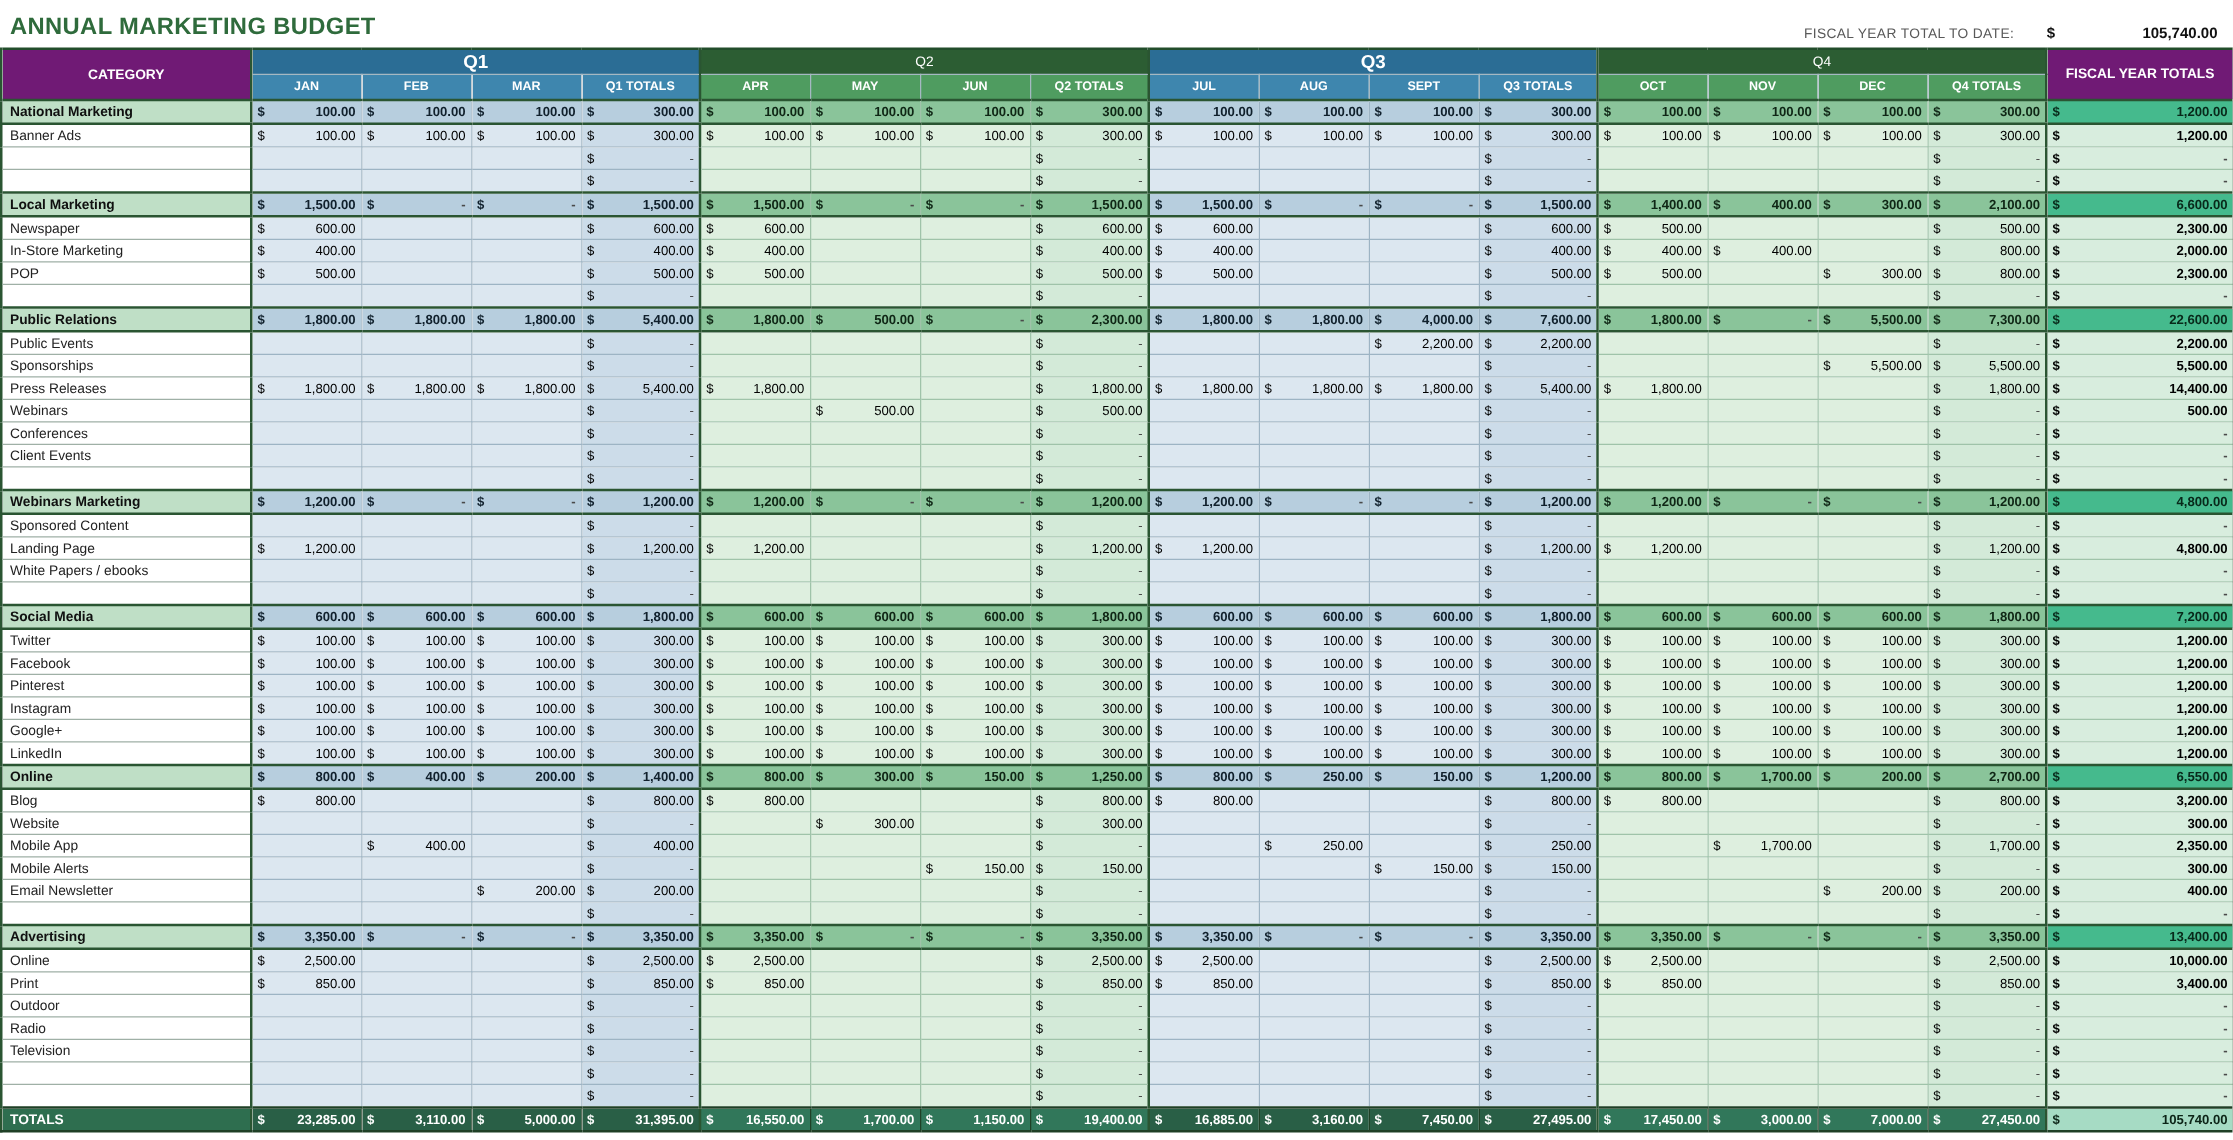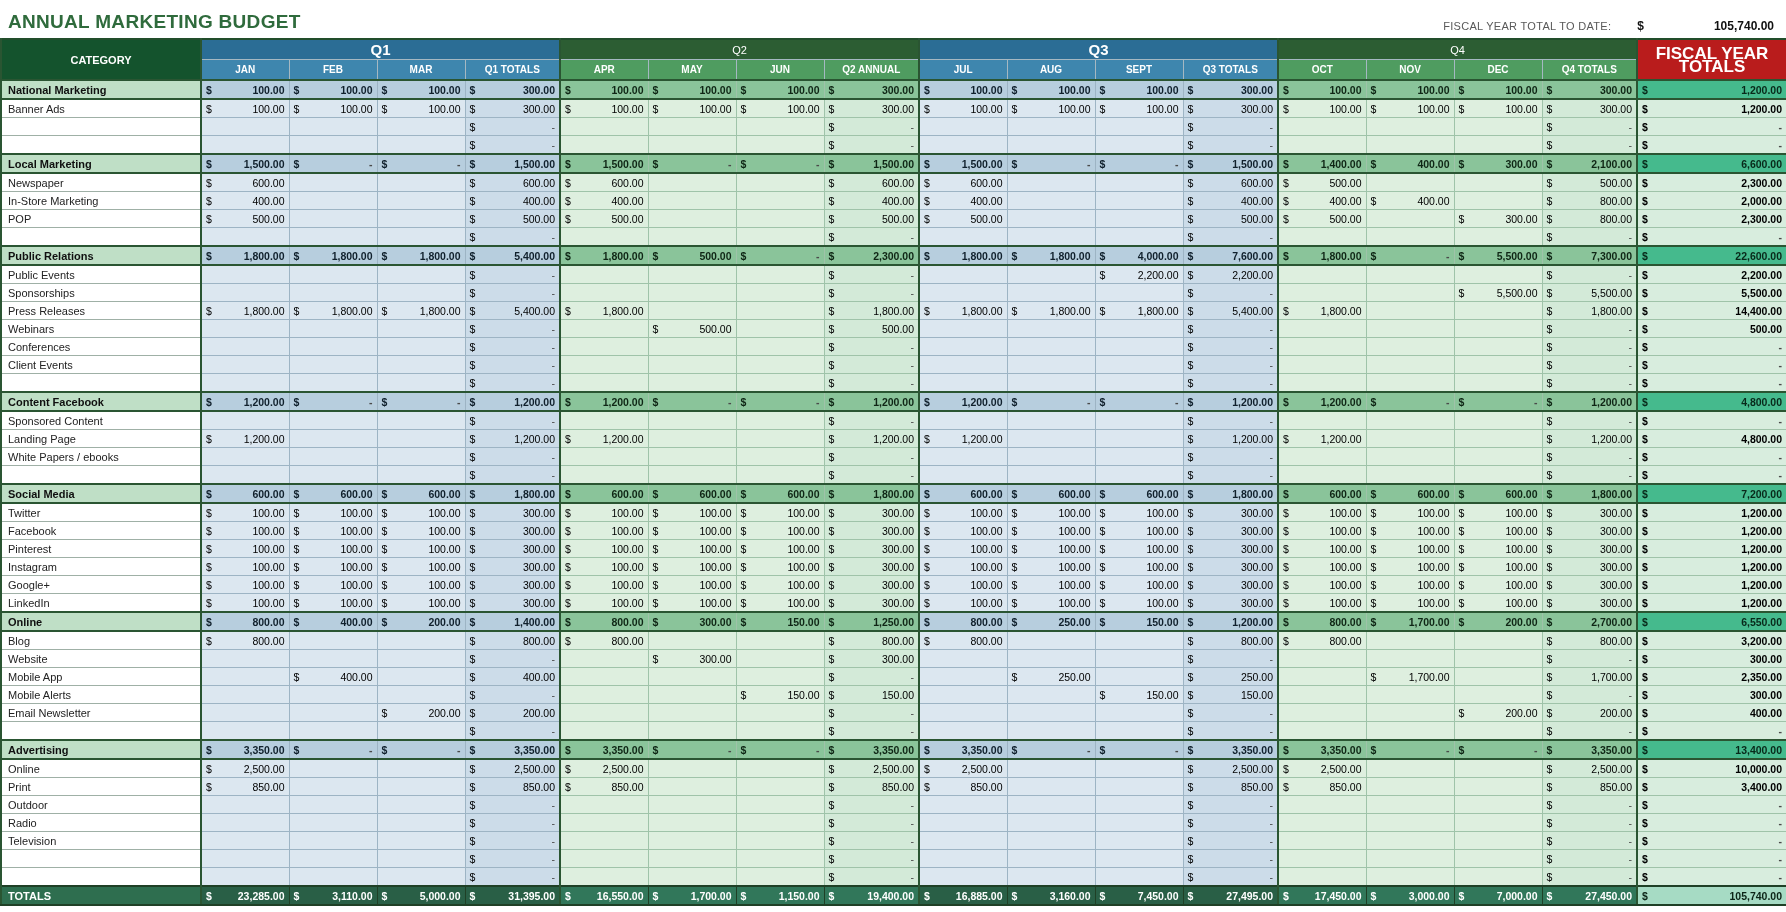--- a/index.html
+++ b/index.html
@@ -10,26 +10,26 @@
   .fy-label{font-size:11px;color:#595959;letter-spacing:.3px;margin-top:44px;}
   .fy-cur{font-size:12px;font-weight:bold;color:#111;margin-left:26px;}
   .fy-val{font-size:12px;font-weight:bold;color:#111;width:130px;text-align:right;}
 
   table{border-collapse:collapse;table-layout:fixed;width:1786px;border:2px solid #224D2B;}
   th,td{padding:0 4px;height:17px;overflow:hidden;white-space:nowrap;vertical-align:middle;
         border:1px solid #A5B8C2;font-size:10.5px;}
   th{height:19px;}
 
   
-  .h-cat{background:#14532d;color:#fff;font-size:11px;font-weight:bold;text-align:center;}
+  .h-cat{background:#701a75;color:#fff;font-size:11px;font-weight:bold;text-align:center;}
   .h-band-blue{background:#2B6D95;color:#fff;font-weight:bold;text-align:center;font-size:15px;}
   .h-band-green{background:#2C5D33;color:#fff;font-weight:normal;text-align:center;font-size:11px;}
   .h-m-blue{background:#3E86AE;color:#fff;font-weight:bold;text-align:center;font-size:10px;}
   .h-m-green{background:#4F9C60;color:#fff;font-weight:bold;font-size:10px;}
-  .h-fy{background:#b91c1c;color:#fff;font-weight:bold;text-align:center;font-size:17px;white-space:normal;line-height:13px;}
+  .h-fy{background:#701a75;color:#fff;font-weight:bold;text-align:center;font-size:11px;white-space:normal;line-height:13px;}
 
   
   .lbl{text-align:left;background:#fff;color:#222;font-size:11px;padding-left:6px;border-color:#9FB0A6;}
   tr.group .lbl{background:#BFDFC6;font-weight:bold;color:#101010;}
   tr.totals .lbl{background:#2E6E4F;color:#fff;font-weight:bold;font-size:11px;}
 
   
   .amt{display:flex;justify-content:space-between;align-items:baseline;}
   .cur{font-weight:inherit;}
   .val{text-align:right;}
@@ -100,21 +100,21 @@
         <th class="h-fy ss" rowspan="2">FISCAL YEAR TOTALS</th>
       </tr>
       <tr>
         <th class="h-m-blue ss">JAN</th>
         <th class="h-m-blue">FEB</th>
         <th class="h-m-blue">MAR</th>
         <th class="h-m-blue">Q1 TOTALS</th>
         <th class="h-m-green ss">APR</th>
         <th class="h-m-green">MAY</th>
         <th class="h-m-green">JUN</th>
-        <th class="h-m-green">Q2 ANNUAL</th>
+        <th class="h-m-green">Q2 TOTALS</th>
         <th class="h-m-blue ss">JUL</th>
         <th class="h-m-blue">AUG</th>
         <th class="h-m-blue">SEPT</th>
         <th class="h-m-blue">Q3 TOTALS</th>
         <th class="h-m-green ss">OCT</th>
         <th class="h-m-green">NOV</th>
         <th class="h-m-green">DEC</th>
         <th class="h-m-green">Q4 TOTALS</th>
       </tr>
     </thead>
@@ -1243,21 +1243,21 @@
           </div>
         </td>
         <td class="fy ss">
           <div class="amt">
             <span class="cur">$</span>
             <span class="val dash">-</span>
           </div>
         </td>
       </tr>
       <tr class="group">
-        <td class="lbl ss">Content Facebook</td>
+        <td class="lbl ss">Webinars Marketing</td>
         <td class="m-blue ss">
           <div class="amt">
             <span class="cur">$</span>
             <span class="val">1,200.00</span>
           </div>
         </td>
         <td class="m-blue">
           <div class="amt">
             <span class="cur">$</span>
             <span class="val dash">-</span>

